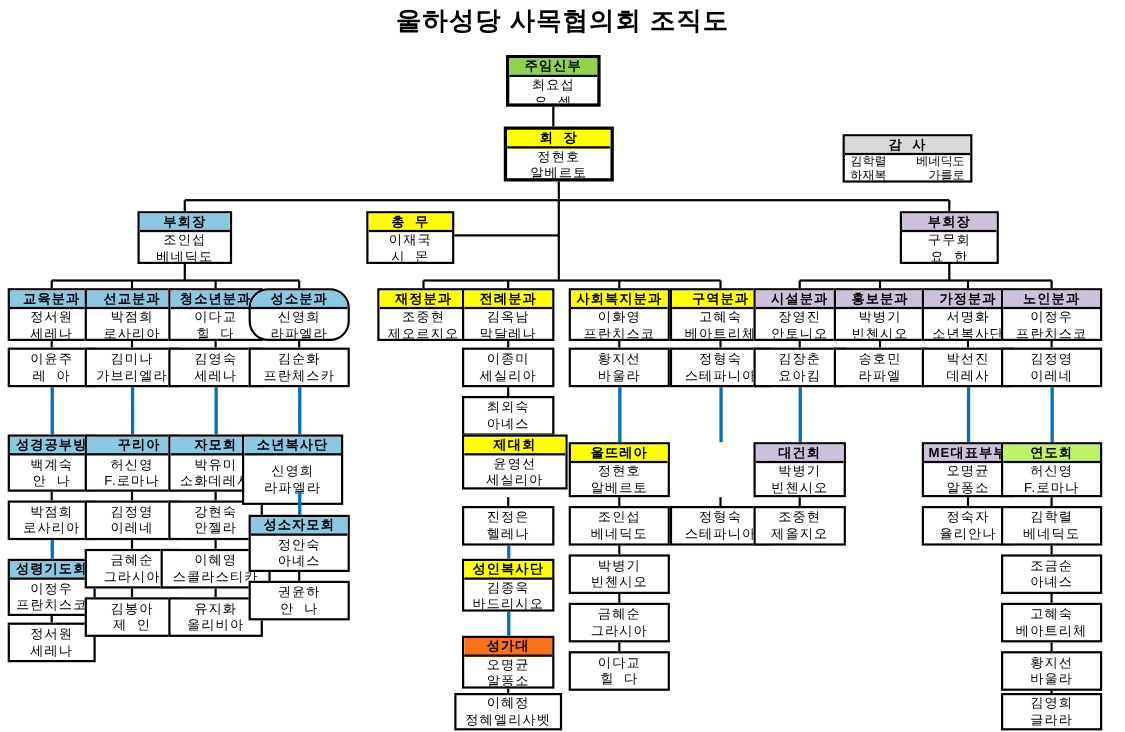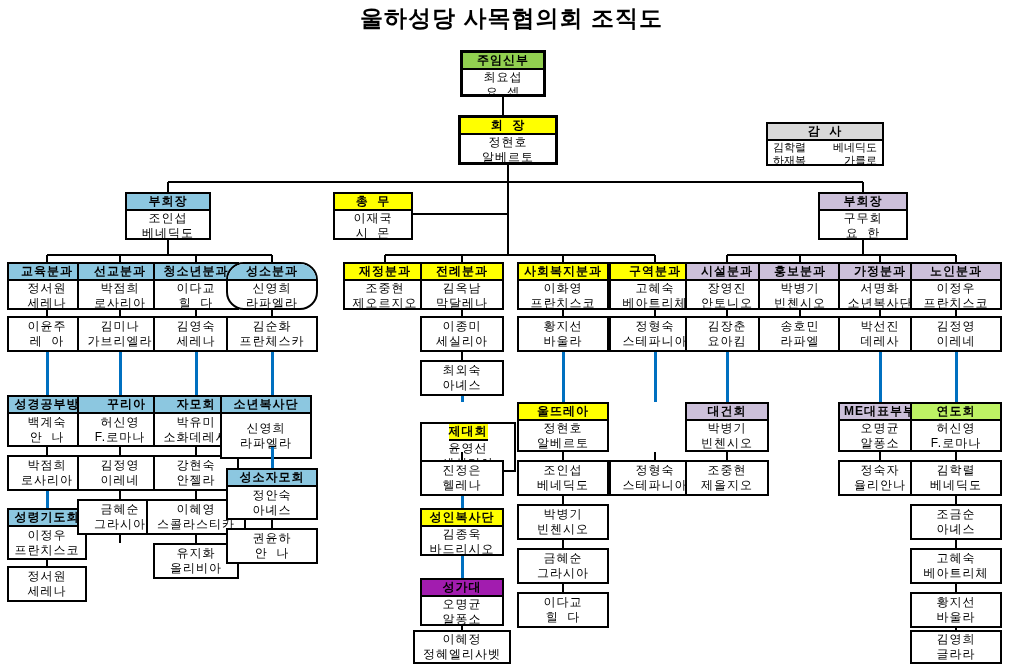--- a/index.html
+++ b/index.html
@@ -158,20 +158,26 @@
       </div>
     </div>
     <div class="seg" style="left: 119px; top: 491px; width: 2px; height: 8px;"></div>
     <div class="box" style="left: 77px; top: 499px; width: 86px; height: 36px;">
       <div class="body">
         <div class="ln">금혜순</div>
         <div class="ln">그라시아</div>
       </div>
     </div>
     <div class="seg" style="left: 119px; top: 535px; width: 2px; height: 8px;"></div>
+    <div class="box" style="left: 77px; top: 543px; width: 86px; height: 36px;">
+      <div class="body">
+        <div class="ln">김봉아</div>
+        <div class="ln">제  인</div>
+      </div>
+    </div>
     <div class="seg" style="left: 195px; top: 255px; width: 2px; height: 7px;"></div>
     <div class="box" style="left: 153px; top: 262px; width: 86px; height: 48px;">
       <div class="hdr" style="background: rgb(140, 199, 224);">청소년분과</div>
       <div class="body">
         <div class="ln">이다교</div>
         <div class="ln">힐  다</div>
       </div>
     </div>
     <div class="seg" style="left: 195px; top: 310px; width: 2px; height: 6px;"></div>
     <div class="box" style="left: 153px; top: 316px; width: 86px; height: 36px;">
@@ -271,21 +277,21 @@
       </div>
     </div>
     <div class="seg" style="left: 461px; top: 352px; width: 2px; height: 8px;"></div>
     <div class="box" style="left: 420px; top: 360px; width: 84px; height: 36px;">
       <div class="body">
         <div class="ln">최외숙</div>
         <div class="ln">아녜스</div>
       </div>
     </div>
     <div class="seg blue" style="left: 461px; top: 396px; width: 3px; height: 6px;"></div>
-    <div class="box" style="left: 420px; top: 422px; width: 96px; height: 50px; align-items: center;">
+    <div class="box" style="left: 420px; top: 395px; width: 96px; height: 50px;">
       <div class="hdr" style="background: rgb(255, 255, 0);">제대회</div>
       <div class="body">
         <div class="ln">윤영선</div>
         <div class="ln">세실리아</div>
       </div>
     </div>
     <div class="seg" style="left: 461px; top: 452px; width: 2px; height: 8px;"></div>
     <div class="box" style="left: 420px; top: 460px; width: 84px; height: 36px;">
       <div class="body">
         <div class="ln">진정은</div>
@@ -295,21 +301,21 @@
     <div class="seg blue" style="left: 461px; top: 496px; width: 3px; height: 12px;"></div>
     <div class="box" style="left: 420px; top: 508px; width: 84px; height: 48px;">
       <div class="hdr" style="background: rgb(255, 255, 0);">성인복사단</div>
       <div class="body">
         <div class="ln">김종욱</div>
         <div class="ln">바드리시오</div>
       </div>
     </div>
     <div class="seg blue" style="left: 461px; top: 556px; width: 3px; height: 22px;"></div>
     <div class="box" style="left: 420px; top: 578px; width: 84px; height: 48px;">
-      <div class="hdr" style="background: #a21caf; font-family: Liberation Serif, serif;">성가대</div>
+      <div class="hdr" style="background: #f97316; font-family: Liberation Serif, serif;">성가대</div>
       <div class="body">
         <div class="ln">오명균</div>
         <div class="ln">알퐁소</div>
       </div>
     </div>
     <div class="seg" style="left: 461px; top: 626px; width: 2px; height: 4px;"></div>
     <div class="box" style="left: 413px; top: 630px; width: 98px; height: 34px;">
       <div class="body">
         <div class="ln">이혜정</div>
         <div class="ln">정혜엘리사벳</div>

